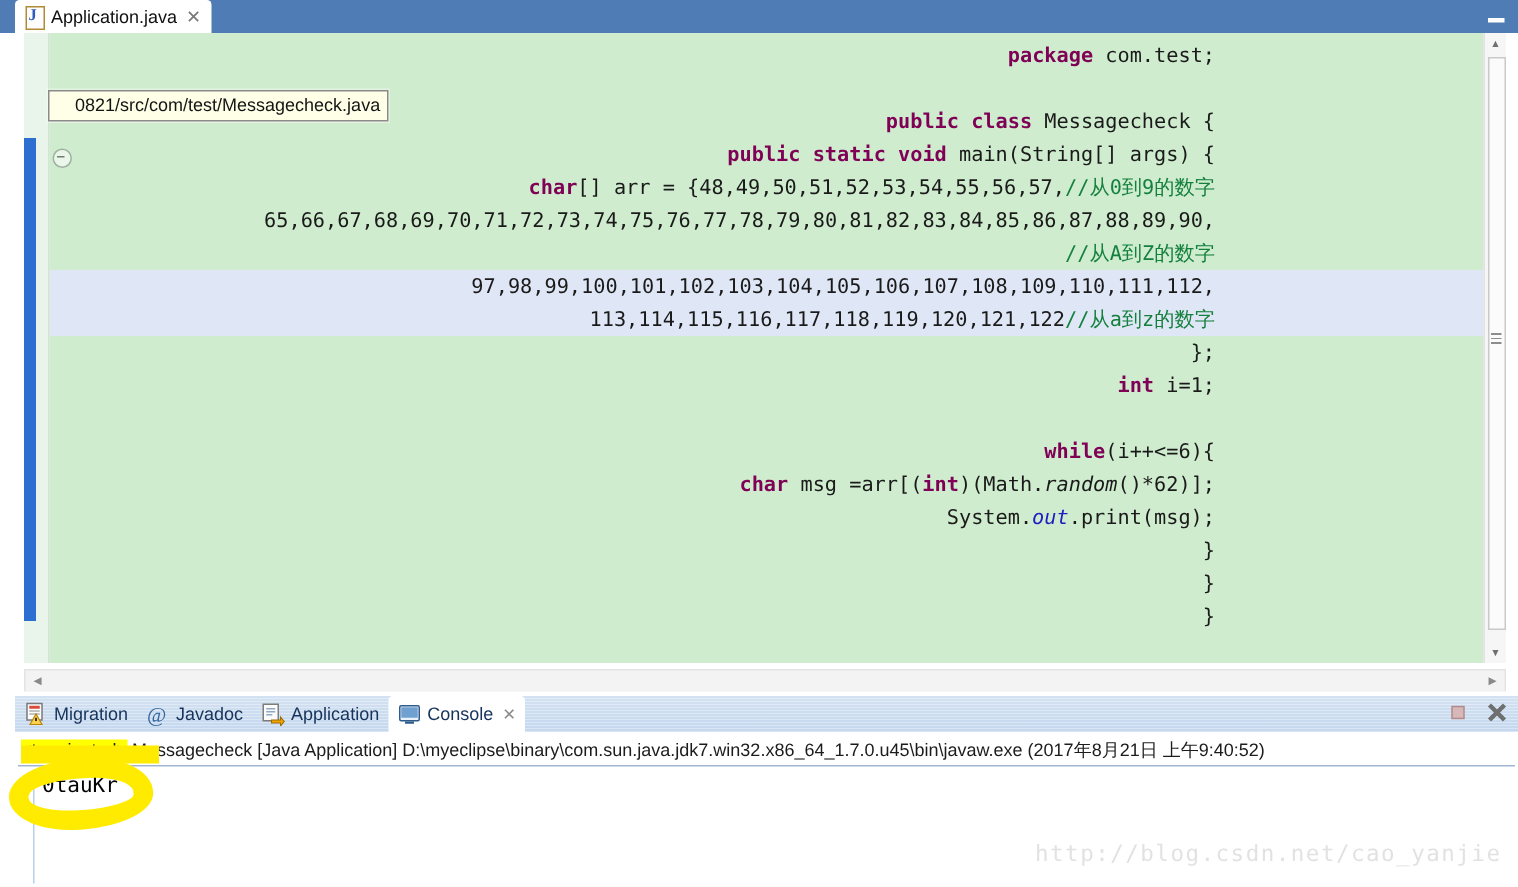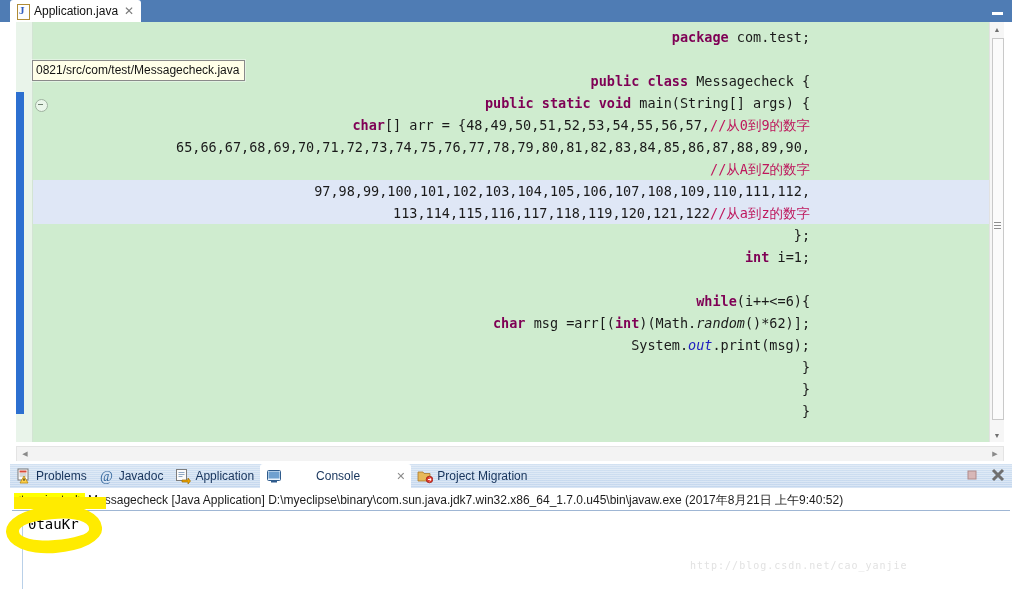--- a/index.html
+++ b/index.html
@@ -128,21 +128,21 @@
   .code {
     position: absolute; left: 30px; top: 4px;
     font-family: "DejaVu Sans Mono", monospace;
     font-size: 13.5px;
     line-height: 22px;
     white-space: pre;
     color: #1a1a1a;
   }
   .code .ln { display: block; height: 22px; text-align: right; }
   .kw  { color: #7f0055; font-weight: bold; }
-  .cm  { color: #be185d; }
+  .cm  { color: #15803d; }
   .fld { color: #2020c0; font-style: italic; }
   .st  { font-style: italic; }
 
   
   .hl-line {
     position: absolute; left: 16px;
     width: 972px; height: 22px;
     background: #dfe7f6;
   }
 
@@ -187,21 +187,21 @@
     font-size: 7px; color: #8a8a8a;
   }
   .hscroll .harrow.left { left: 1px; }
   .hscroll .harrow.right { right: 1px; }
 
   
   .tooltip {
     position: absolute; left: 22px; top: 38px;
     background: #ffffe8;
     border: 1px solid #8a8a8a;
-    padding: 2px 5px 3px 3px;
+    padding: 2px 5px 3px 17px;
     font-size: 12px; color: #141414;
     font-family: "Liberation Sans", sans-serif;
     white-space: nowrap;
     box-shadow: 0 0 0 1px rgba(255,255,255,.4);
   }
 
   
   .bottom-panel {
     position: absolute; left: 10px; top: 464px;
     width: 1002px; height: 127px;
@@ -217,21 +217,21 @@
   }
   .ptab {
     height: 24px;
     display: flex; align-items: center;
     padding: 0 6px;
     font-size: 12px; color: #16335b;
     white-space: nowrap;
   }
   .ptab.active {
     background: #ffffff;
-    border-top-left-radius: 3px; border-top-right-radius: 3px; gap: 30px;
+    border-top-left-radius: 3px; border-top-right-radius: 3px;
   }
   .ptab .pico {
     width: 16px; height: 16px; margin-right: 4px;
     position: relative; flex: 0 0 auto;
   }
   .ptab .x {
     margin-left: 6px; color: #8c8c8c; font-size: 11px;
   }
   .panel-btns {
     position: absolute; right: 6px; top: 3px;
@@ -279,21 +279,21 @@
   .marker-smear {
     position: absolute; left: 14px; top: 497px;
     width: 92px; height: 12px;
     background: #ffeb00;
   }
 
   
   .watermark {
     position: absolute; left: 690px; top: 560px;
     font-family: "DejaVu Sans Mono", monospace;
-    font-size: 10px;
+    font-size: 15px;
     color: #e2e2e2;
     letter-spacing: 1px;
     white-space: nowrap;
   }
   .left-edge {
     position: absolute; left: 0; top: 22px;
     width: 10px; height: 569px;
     background: #ffffff;
   }
   .panel-divider {
@@ -364,21 +364,21 @@
     <div class="panel-tabbar" id="panel-tabbar">
         <div class="ptab">
           <span class="pico"><svg width="16" height="16" viewBox="0 0 16 16">
               <rect x="2" y="1" width="10" height="11" fill="#fdfdfd" stroke="#7a7a7a"></rect>
               <rect x="3.5" y="2.5" width="7" height="2" fill="#d94b3a"></rect>
               <rect x="3.5" y="5.5" width="7" height="1" fill="#b0b0b0"></rect>
               <rect x="3.5" y="7.5" width="7" height="1" fill="#b0b0b0"></rect>
               <path d="M4 15 L8 8 L12 15 Z" fill="#ffd24d" stroke="#b8860b" stroke-width=".8"></path>
               <rect x="7.5" y="10.5" width="1" height="2.2" fill="#000"></rect>
             </svg></span>
-          <span>Problems</span>
+          <span>Migration</span>
         </div>
         <div class="ptab">
           <span class="pico"><svg width="16" height="16" viewBox="0 0 16 16">
               <text x="1" y="13" font-family="Liberation Serif, serif" font-size="14" fill="#33669c">@</text>
             </svg></span>
           <span>Javadoc</span>
         </div>
         <div class="ptab">
           <span class="pico"><svg width="16" height="16" viewBox="0 0 16 16">
               <rect x="1.5" y="1.5" width="10" height="11" fill="#fbfbfb" stroke="#7d7d7d"></rect>
@@ -389,28 +389,20 @@
         </div>
         <div class="ptab active">
           <span class="pico"><svg width="16" height="16" viewBox="0 0 16 16">
               <rect x="1.5" y="2.5" width="13" height="10" rx="1" fill="#e9f2fb" stroke="#2e5b8c"></rect>
               <rect x="2.5" y="3.5" width="11" height="7" fill="#6fa0cf"></rect>
               <rect x="5" y="13" width="6" height="1.5" fill="#2e5b8c"></rect>
             </svg></span>
           <span>Console</span>
           <span class="x">✕</span>
         </div>
-        <div class="ptab">
-          <span class="pico"><svg width="16" height="16" viewBox="0 0 16 16">
-              <path d="M1 4.5 L1 13 L13 13 L13 5.5 L7 5.5 L6 4 L1 4 Z" fill="#e7b95a" stroke="#a9762a" stroke-width=".8"></path>
-              <circle cx="12.5" cy="11.5" r="3.3" fill="#e03b2f" stroke="#922018" stroke-width=".7"></circle>
-              <path d="M11 11.5 h3 M12.6 10 l1.6 1.5 l-1.6 1.5" stroke="#fff" stroke-width="1" fill="none"></path>
-            </svg></span>
-          <span>Project Migration</span>
-        </div>
       </div>
 
     <div class="panel-btns">
       <span class="pbtn">
         <svg width="16" height="16" viewBox="0 0 16 16">
           <rect x="4" y="4" width="8" height="8" fill="#d7b7b7" stroke="#b08b8b"></rect>
         </svg>
       </span>
       <span class="pbtn">
         <svg width="16" height="16" viewBox="0 0 16 16">

